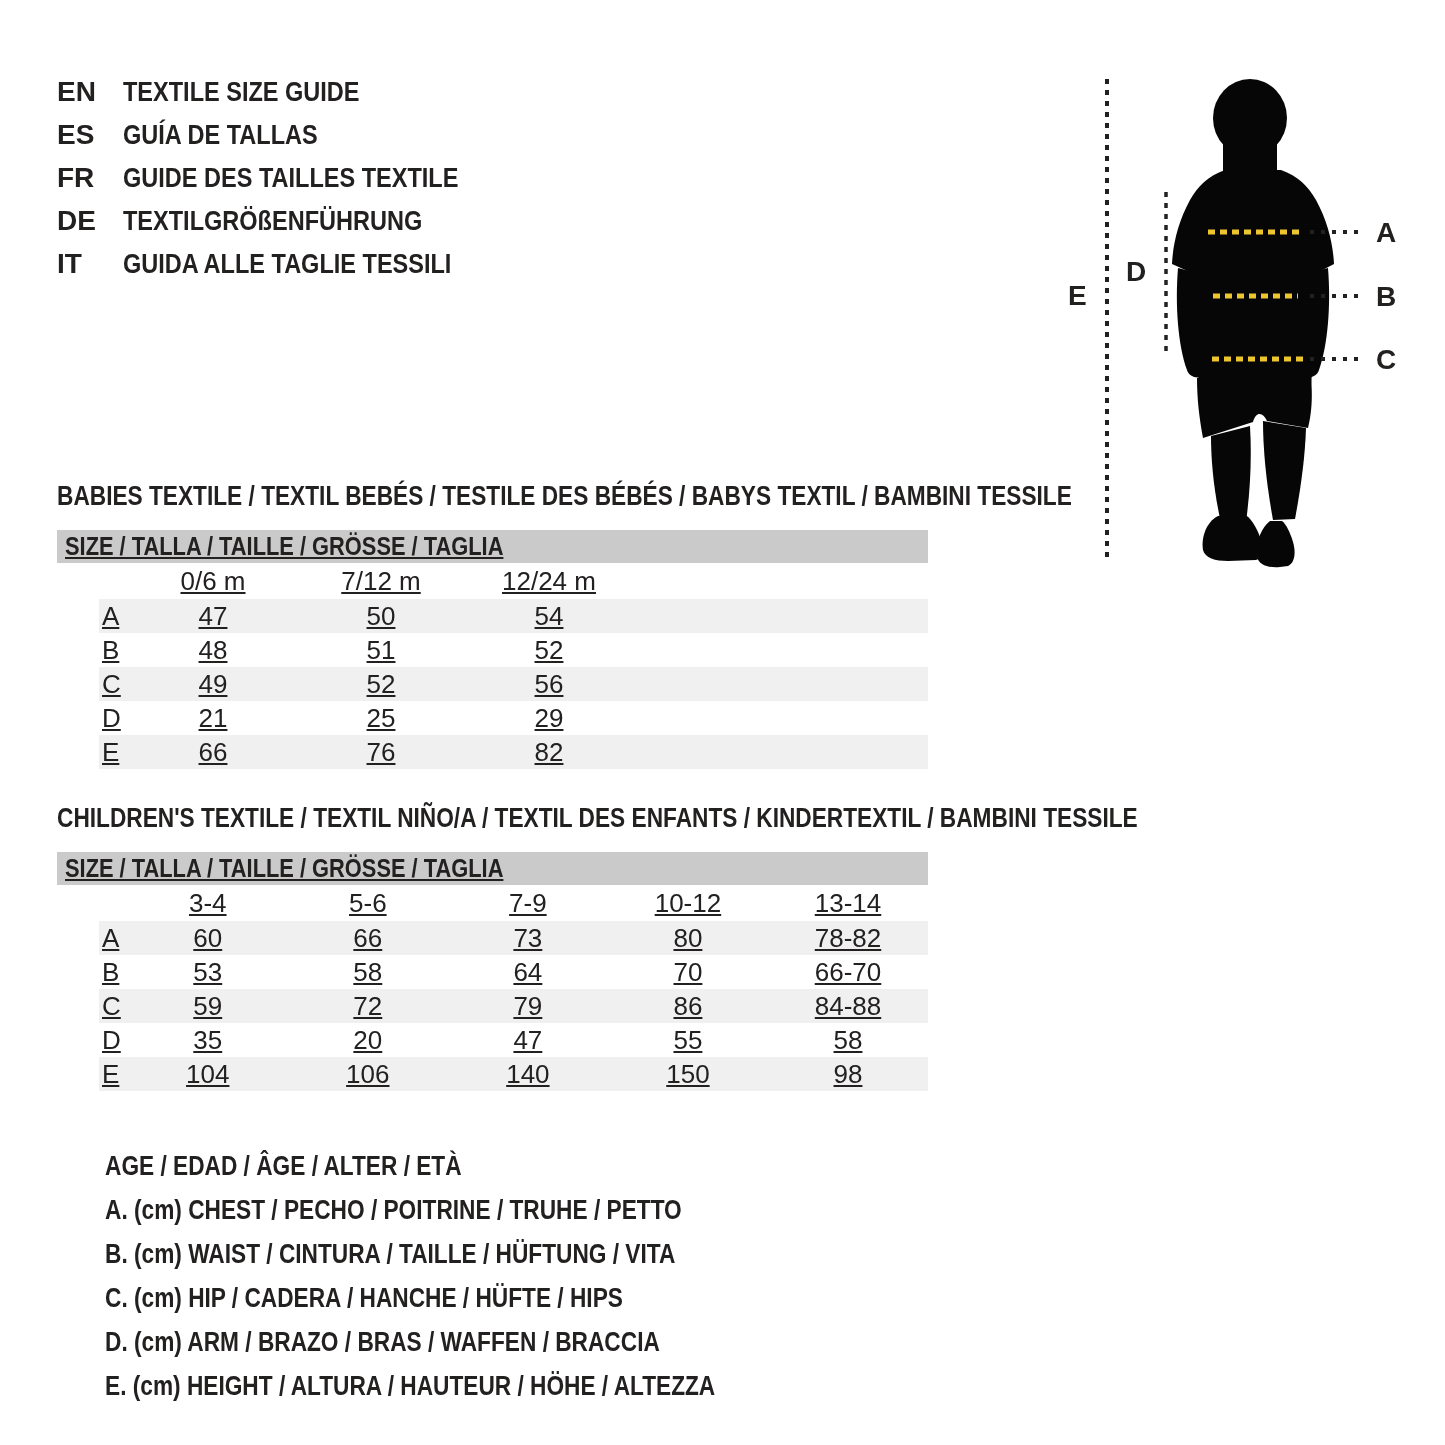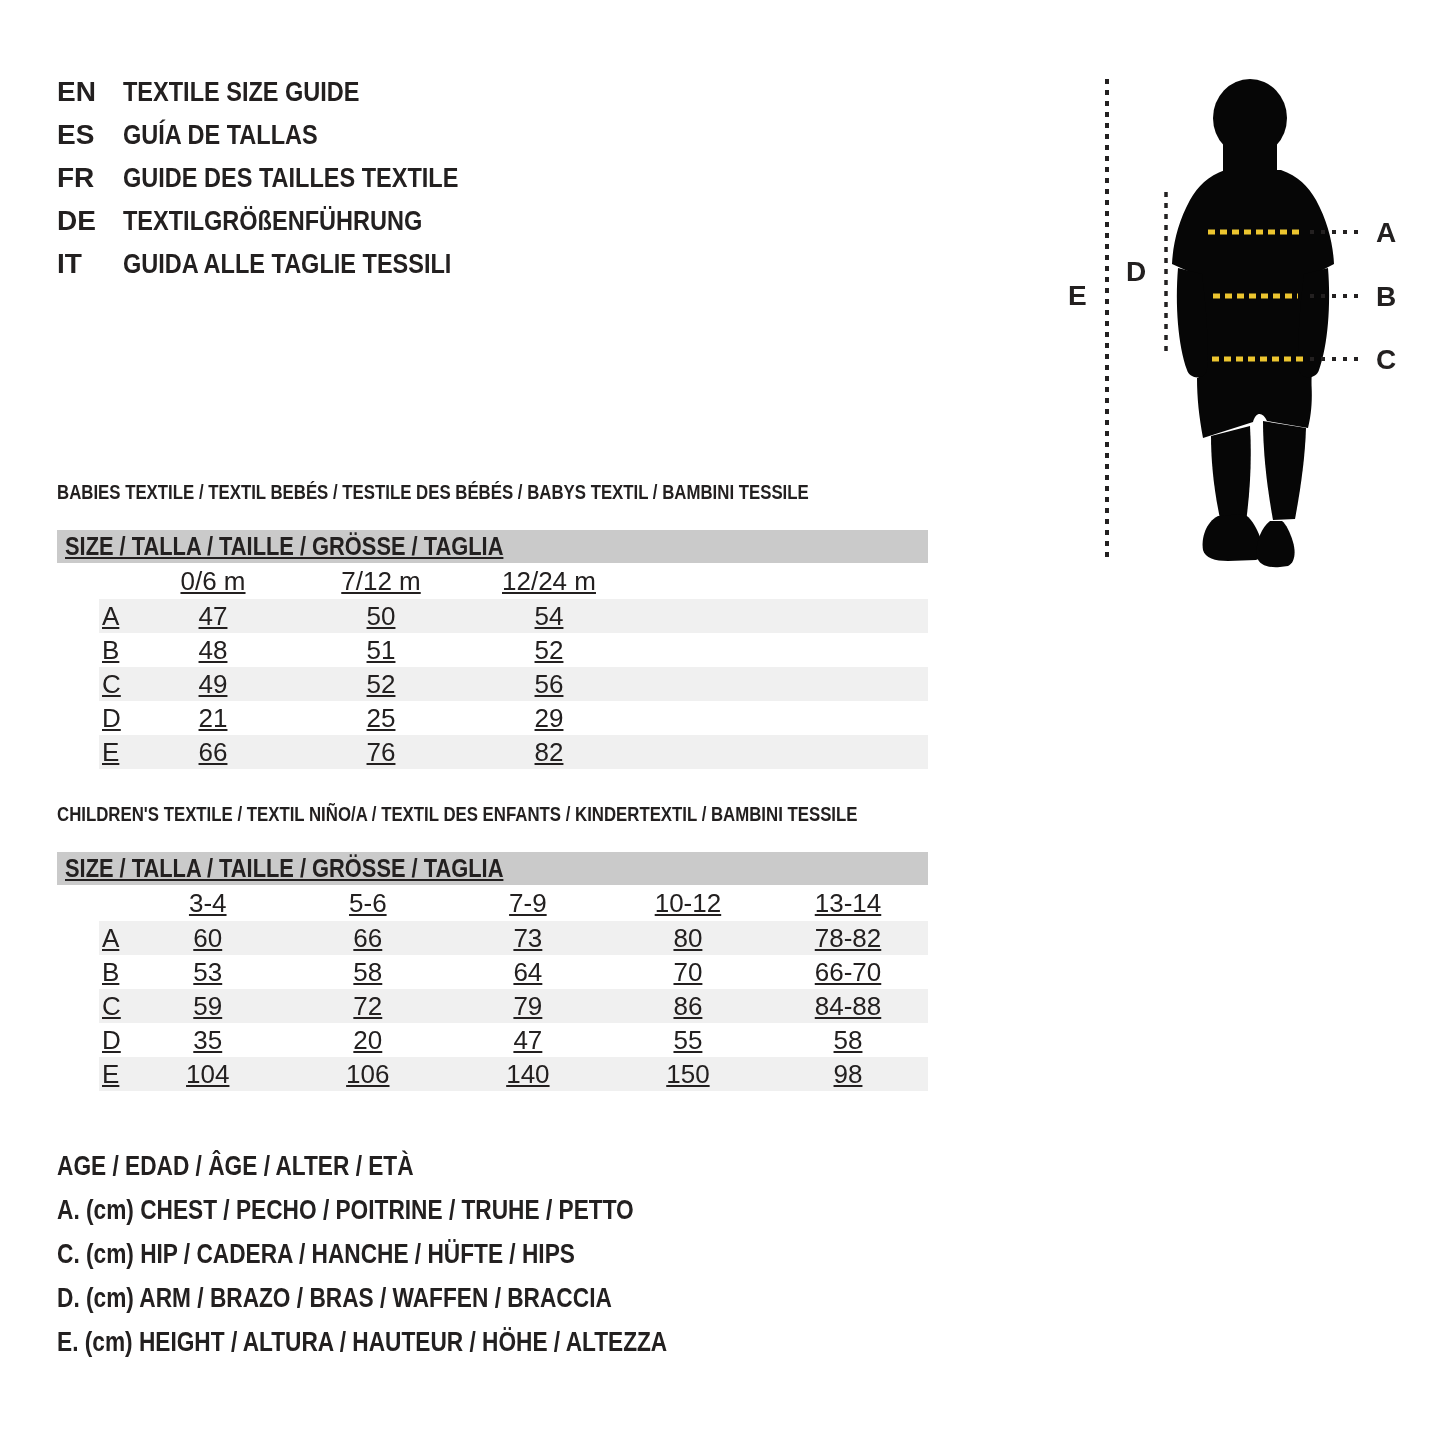--- a/index.html
+++ b/index.html
@@ -14,42 +14,42 @@
     display:inline-block;
     transform:scaleX(0.84);
     transform-origin:0 50%;
     white-space:nowrap;
   }
   
   .lang-block { position:absolute; left:57px; top:76px; font-size:28px; font-weight:700; }
   .lang-row { height:43px; display:flex; }
   .lang-code { flex:0 0 66px; }
   
-  .section-title { position:absolute; left:57px; height:30px; font-size:20px; font-weight:700; }
+  .section-title { position:absolute; left:57px; height:30px; font-size:27px; font-weight:700; }
   #babies-title { top:481px; }
   #children-title { top:803px; }
   
   .size-table { position:absolute; left:57px; width:871px;text-decoration:underline; }
   #babies-table { top:530px; }
   #children-table { top:852px; }
   .table-bar {
     height:33px; background:#cacaca;
     display:flex; align-items:center; padding-left:8px;
     font-size:26px; font-weight:700;
   }
   .trow { display:flex; align-items:center; height:34px; font-size:26px;margin-left:42px; }
   .trow.head { height:36px; }
   .trow.shaded { background:#f0f0f0; }
   .cell { text-align:center; }
   .cell.lab { width:30px; text-align:left; padding-left:3px; }
   .cell.val { width:168px; }
   .cell.fill { flex:1; }
   
   .legend { position:absolute; left:57px; top:1144px; font-size:27px; font-weight:700; }
-  .legend-row { height:44px; display:flex; align-items:center; }
+  .legend-row { height:44px; display:flex; align-items:center;margin-left:48px; }
   
   .figure { position:absolute; left:1060px; top:60px; width:385px; height:520px; }
   .figure svg text { font-family:"Liberation Sans","DejaVu Sans",sans-serif; font-size:28px; font-weight:700; fill:#232020; }
 </style>
 </head>
 <body>
 
 <div class="lang-block">
   <div class="lang-row">
     <span class="lang-code">EN</span>
@@ -232,20 +232,23 @@
 </div>
 
 <div class="legend">
   <div class="legend-row">
     <span class="cond">AGE / EDAD / ÂGE / ALTER / ETÀ</span>
   </div>
   <div class="legend-row">
     <span class="cond">A. (cm) CHEST / PECHO / POITRINE / TRUHE / PETTO</span>
   </div>
   <div class="legend-row">
+    <span class="cond">B. (cm) WAIST / CINTURA / TAILLE / HÜFTUNG / VITA</span>
+  </div>
+  <div class="legend-row">
     <span class="cond">C. (cm) HIP / CADERA / HANCHE / HÜFTE / HIPS</span>
   </div>
   <div class="legend-row">
     <span class="cond">D. (cm) ARM / BRAZO / BRAS / WAFFEN / BRACCIA</span>
   </div>
   <div class="legend-row">
     <span class="cond">E. (cm) HEIGHT / ALTURA / HAUTEUR / HÖHE / ALTEZZA</span>
   </div>
 </div>
 

